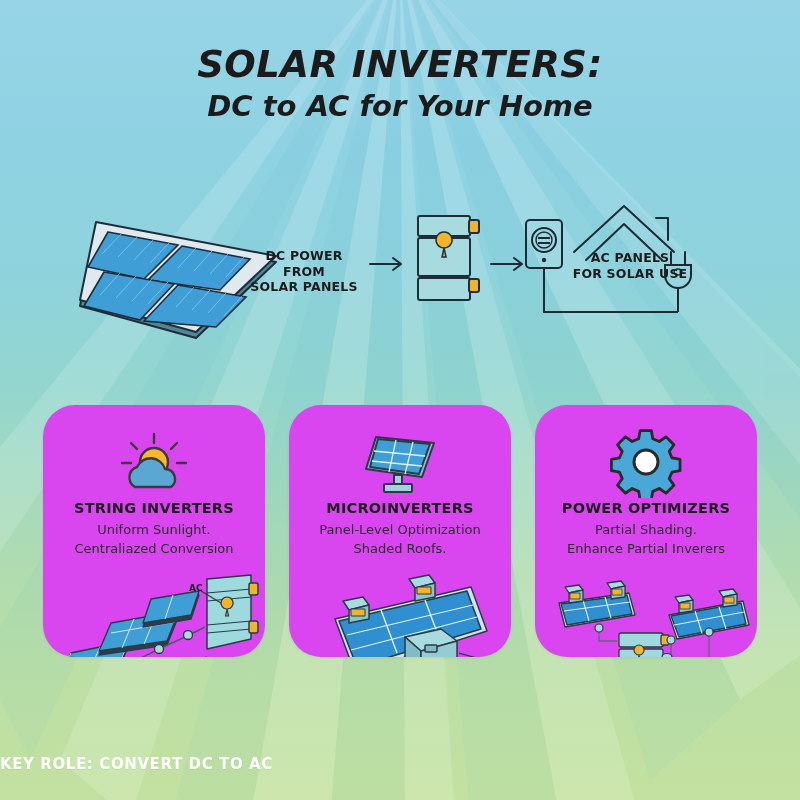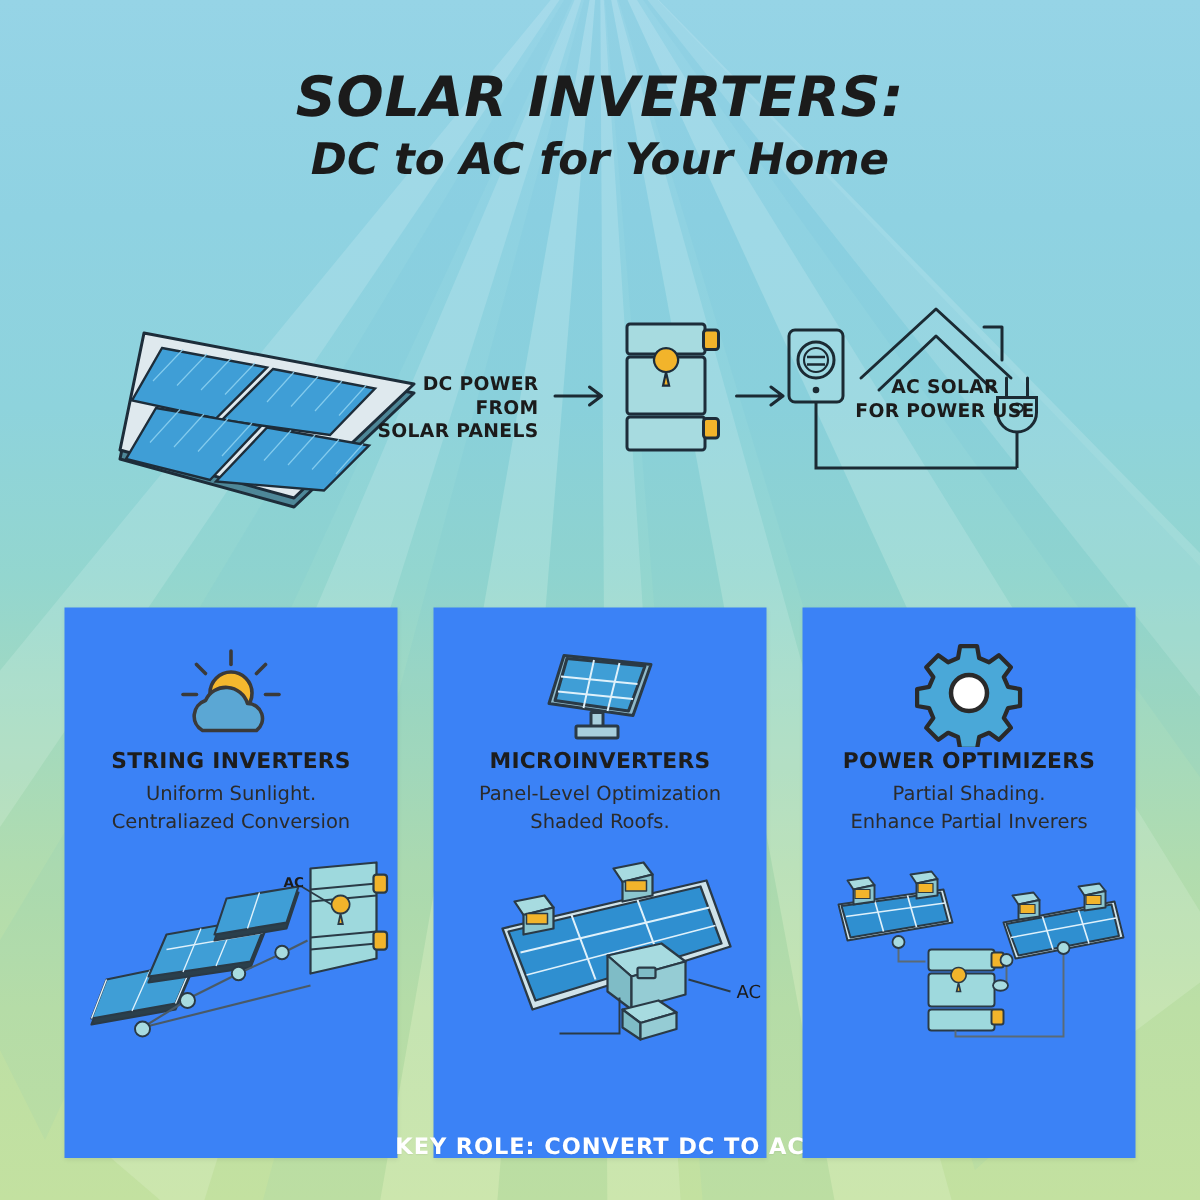--- a/index.html
+++ b/index.html
@@ -35,52 +35,53 @@
   .title-2{
     font-size:29px;font-weight:bold;color:#1b1b1b;
     margin-top:9px;line-height:1.0;
     font-family:"DejaVu Sans", sans-serif;
   }
 
   
   .flow{position:absolute;left:0;top:190px;width:800px;height:170px;}
   .flow-label{
     position:absolute;font-weight:bold;font-size:12.5px;color:#1b1b1b;
-    line-height:1.25;letter-spacing:.2px;text-align:right;
+    line-height:1.25;letter-spacing:.2px;text-align:center;
     font-family:"DejaVu Sans", sans-serif;
   }
   .flow-label.center{text-align:center;}
 
   
   .cards{position:absolute;left:43px;top:405px;width:714px;height:322px;
          display:flex;justify-content:space-between;}
   .card{
-    width:222px;height:367px;background:#3b82f6;
+    width:222px;height:252px;background:#d946ef;
     position:relative;overflow:hidden;
     box-shadow:0 1px 3px rgba(0,0,0,.07);
+    border-radius:32px;
   }
   .card-icon{position:absolute;left:0;right:0;top:20px;height:74px;
              display:flex;align-items:center;justify-content:center;}
   .card-title{
     position:absolute;left:0;right:0;top:95px;text-align:center;
     font-size:14.5px;font-weight:bold;color:#1d1d1d;letter-spacing:.2px;
     font-family:"DejaVu Sans", sans-serif;
   }
   .card-sub{
     position:absolute;left:6px;right:6px;top:116px;text-align:center;
     font-size:13px;color:#2b2b2b;line-height:1.45;
     font-family:"DejaVu Sans", sans-serif;
   }
   .card-sub div{white-space:nowrap;}
   .card-art{position:absolute;left:0;right:0;top:160px;height:160px;margin-left:12px;}
 
   
   .footer{
     position:absolute;left:0;bottom:0;width:800px;height:73px;
-    display:flex;align-items:center;justify-content:center;
+    display:flex;align-items:center;
   }
   .footer-text{
     color:#ffffff;font-weight:bold;font-size:15px;letter-spacing:.6px;
     font-family:"DejaVu Sans", sans-serif;
     text-shadow:0 1px 1px rgba(0,0,0,.06);
   }
 </style>
 </head>
 <body>
 
@@ -177,22 +178,22 @@
 
       <g>
         <path d="M163,62 V74 M177,62 V74" stroke="#1b2a33" stroke-width="2" stroke-linecap="round"></path>
         <path d="M157,75 h26 v10 a13,13 0 0,1 -26,0 z" fill="none" stroke="#1b2a33" stroke-width="2"></path>
         <ellipse cx="170" cy="82" rx="4" ry="3" fill="none" stroke="#1b2a33" stroke-width="1.4"></ellipse>
         <path d="M170,98 V122" fill="none" stroke="#1b2a33" stroke-width="2"></path>
       </g>
     </svg>
 
     <div class="flow-label center" style="left:570px;top:60px;width:120px;">
-      <div>AC SOLAR</div>
-      <div>FOR POWER USE</div>
+      <div>AC PANELS</div>
+      <div>FOR SOLAR USE</div>
     </div>
   </div>
 
   <div class="cards">
 
     <div class="card">
       <div class="card-icon">
         <svg width="86" height="66" viewBox="0 0 86 66">
           <g stroke="#3a3a3a" stroke-width="2.4" stroke-linecap="round">
             <path d="M43,5 V14"></path>

